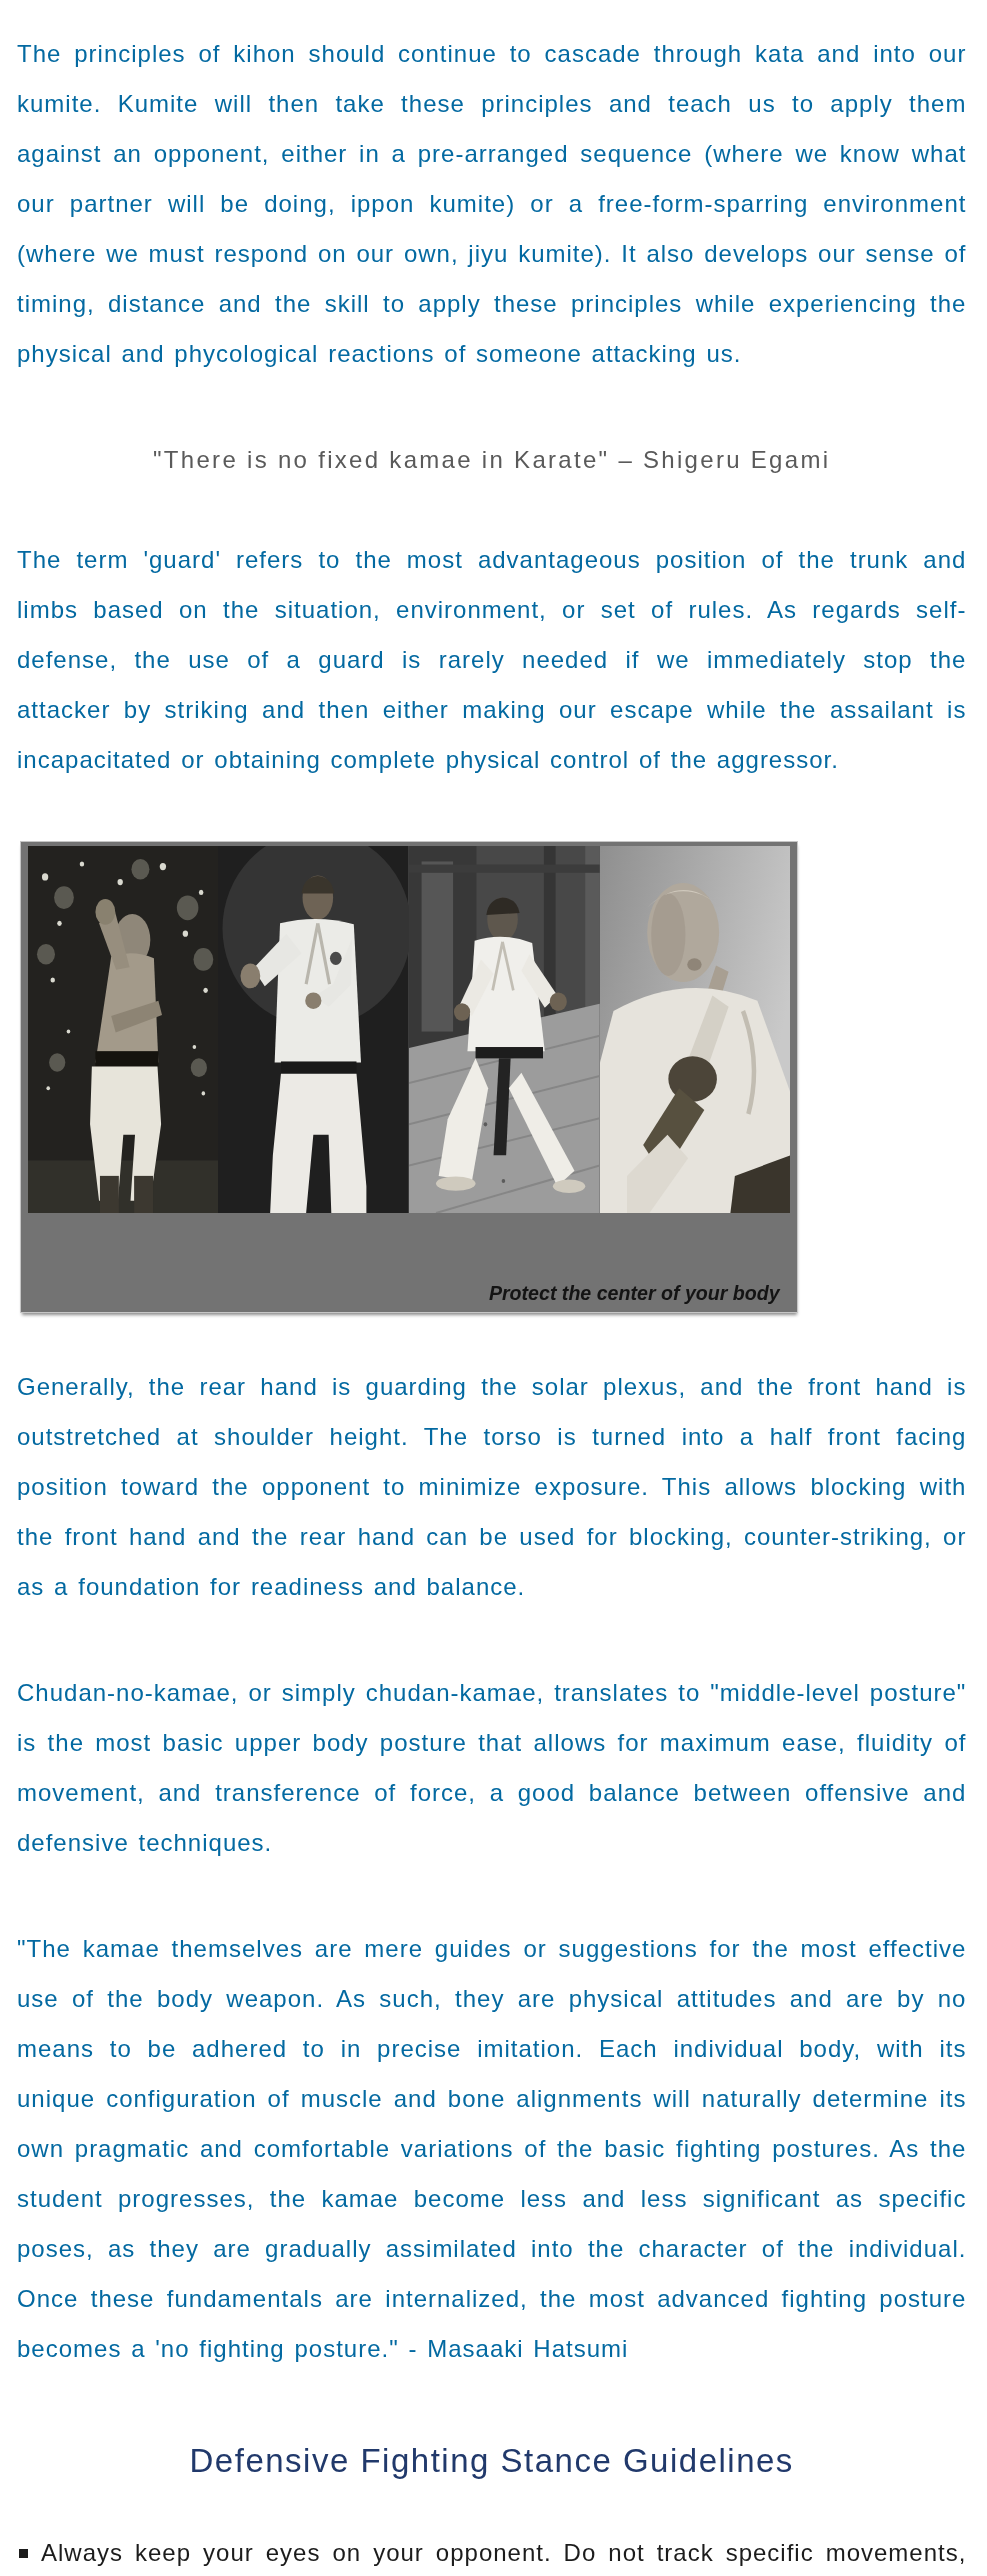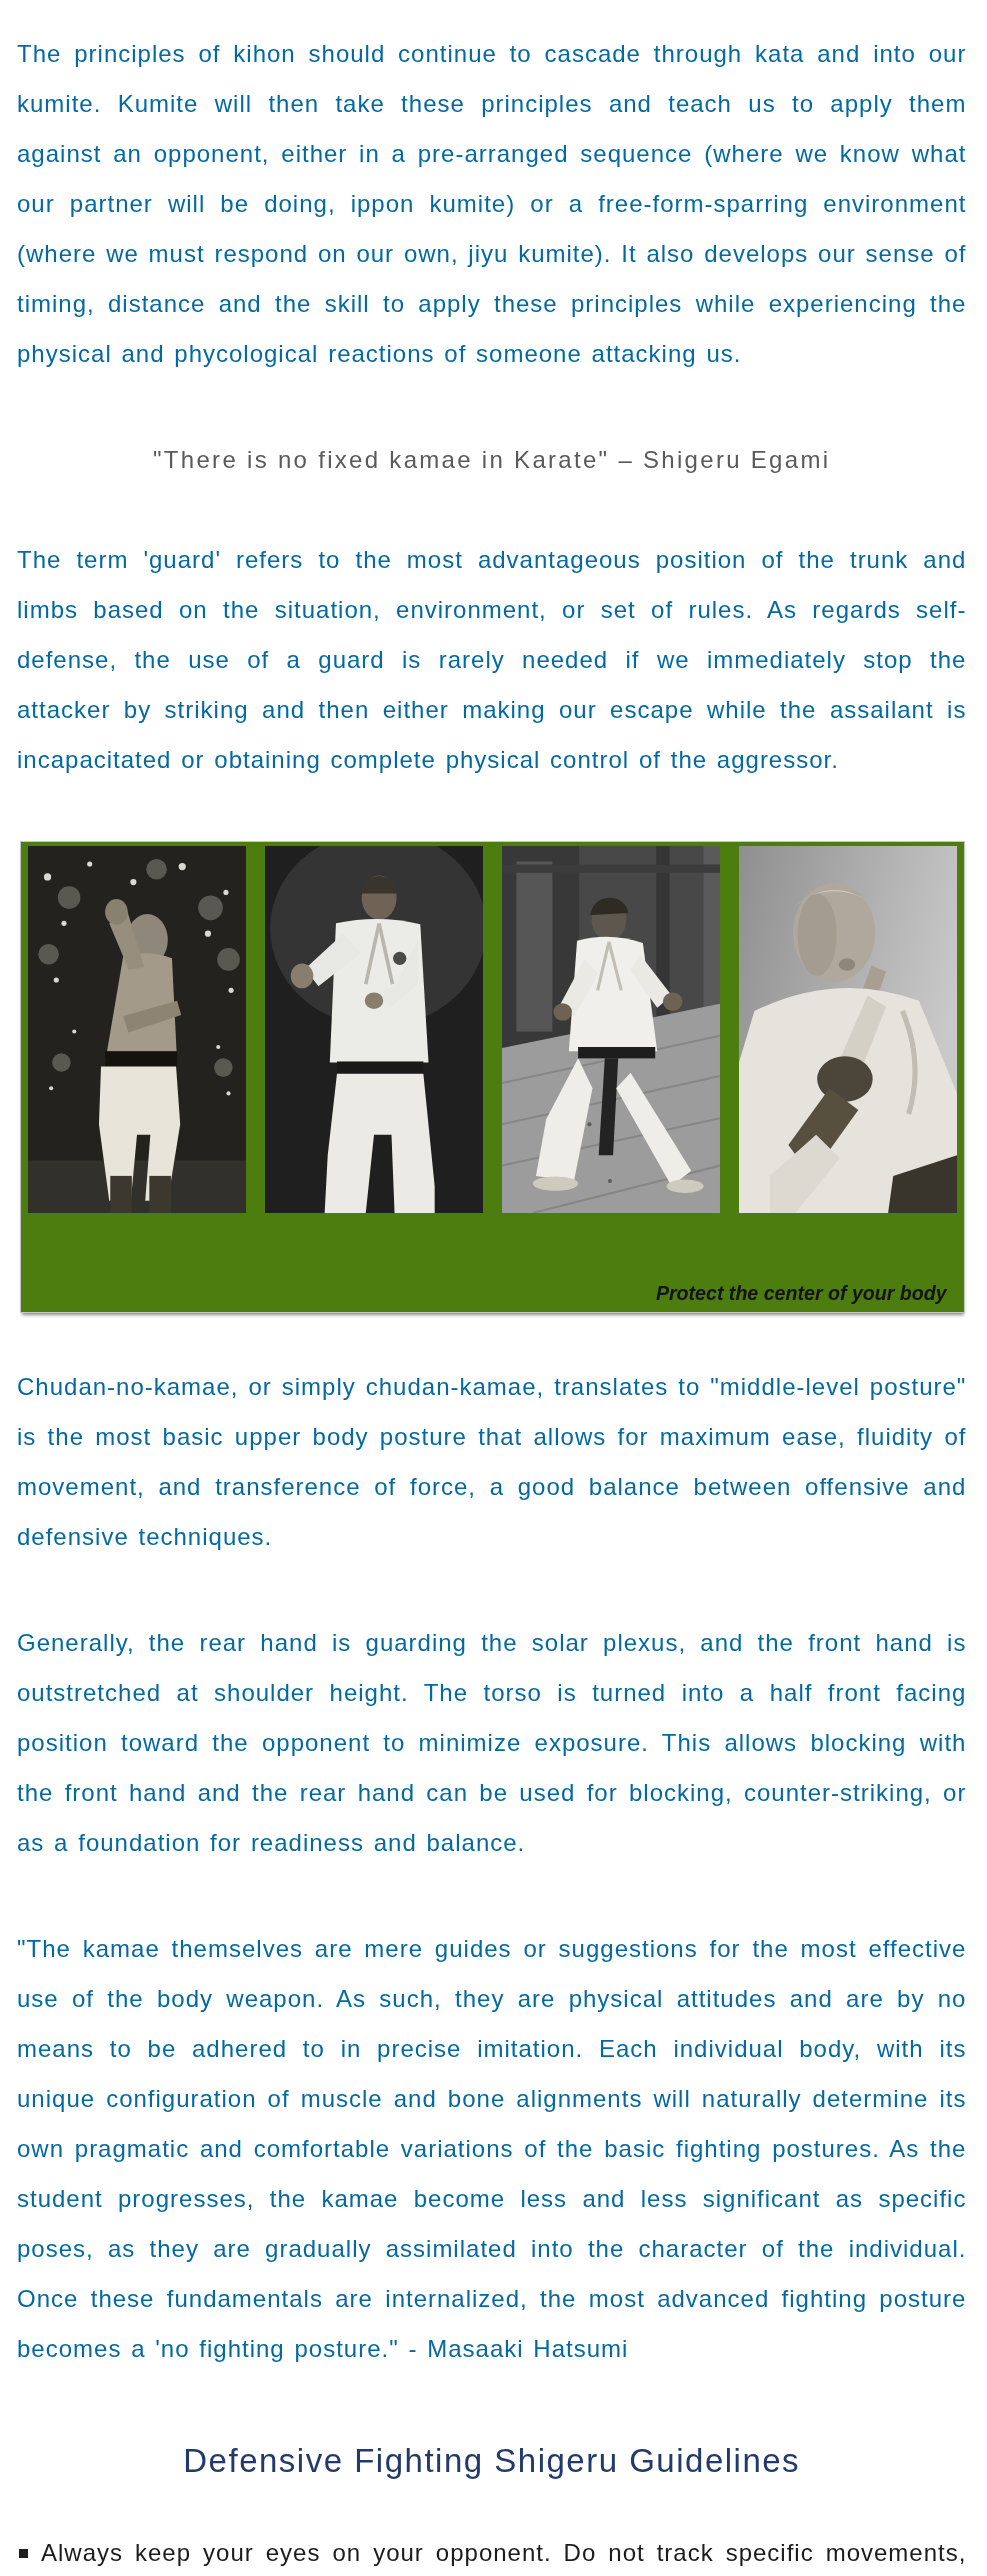--- a/index.html
+++ b/index.html
@@ -28,23 +28,23 @@
     letter-spacing:2.3px;
     color:#5a5a5a;
     text-align:center;
     margin:0 0 50px 0;
     white-space:nowrap;
   }
 
   
   .figure-box {
     position:relative;
-    width:945px; height:472px;
+    width:778px; height:472px;
     margin:2.1px 0 49px 3.1px;
-    background:#4d7c0f;
+    background:#737373;
     border:0.5px solid #c6c6c6;
     box-shadow:0 3.1px 3.1px -1.5px rgba(0,0,0,0.45);
     box-sizing:border-box;
   }
   .photo-strip {
     display:flex;
     justify-content:space-between;
     padding:4.1px 6.7px 0 6.7px;
   }
   .photo {
@@ -232,27 +232,27 @@
           <path d="M96 580 L176 470 L232 512 L140 640 Z" fill="#57503f"></path>
           <path d="M60 640 L150 560 L196 606 L110 712 L60 712 Z" fill="#ddd9d0"></path>
           <path d="M300 640 L424 600 L424 712 L290 712 Z" fill="#3a352c"></path>
         </svg>
       </div>
 
     </div>
     <figcaption class="figure-caption">Protect the center of your body</figcaption>
   </figure>
 
+  <p class="body-text">Generally, the rear hand is guarding the solar plexus, and the front hand is outstretched at shoulder height. The torso is turned into a half front facing position toward the opponent to minimize exposure. This allows blocking with the front hand and the rear hand can be used for blocking, counter-striking, or as a foundation for readiness and balance.</p>
+
   <p class="body-text">Chudan-no-kamae, or simply chudan-kamae, translates to "middle-level posture" is the most basic upper body posture that allows for maximum ease, fluidity of movement, and transference of force, a good balance between offensive and defensive techniques.</p>
 
-  <p class="body-text">Generally, the rear hand is guarding the solar plexus, and the front hand is outstretched at shoulder height. The torso is turned into a half front facing position toward the opponent to minimize exposure. This allows blocking with the front hand and the rear hand can be used for blocking, counter-striking, or as a foundation for readiness and balance.</p>
-
   <p class="body-text">"The kamae themselves are mere guides or suggestions for the most effective use of the body weapon. As such, they are physical attitudes and are by no means to be adhered to in precise imitation. Each individual body, with its unique configuration of muscle and bone alignments will naturally determine its own pragmatic and comfortable variations of the basic fighting postures. As the student progresses, the kamae become less and less significant as specific poses, as they are gradually assimilated into the character of the individual. Once these fundamentals are internalized, the most advanced fighting posture becomes a 'no fighting posture." - Masaaki Hatsumi</p>
 
-  <h2 class="section-heading" style="color: rgb(33, 57, 107);">Defensive Fighting Shigeru Guidelines</h2>
+  <h2 class="section-heading" style="color: rgb(33, 57, 107);">Defensive Fighting Stance Guidelines</h2>
 
   <ul class="guidelines">
     <li>Always keep your eyes on your opponent. Do not track specific movements, do not look directly at the eyes (the eyes are deceitful), and do not look down. Instead look at the general chest area between the shoulders and diaphragm to be able to see the whole body.</li>
 
   </ul>
 
 </div>
 
 
 </body></html>

